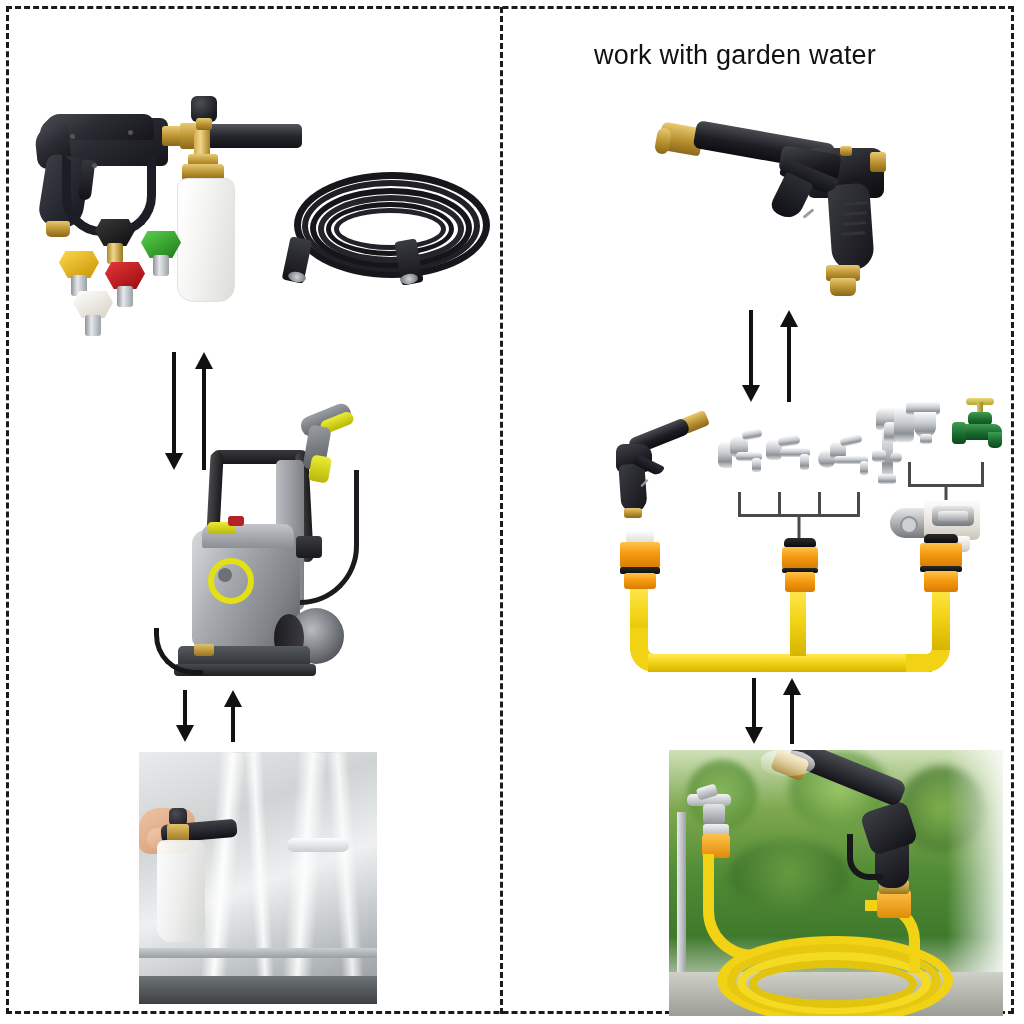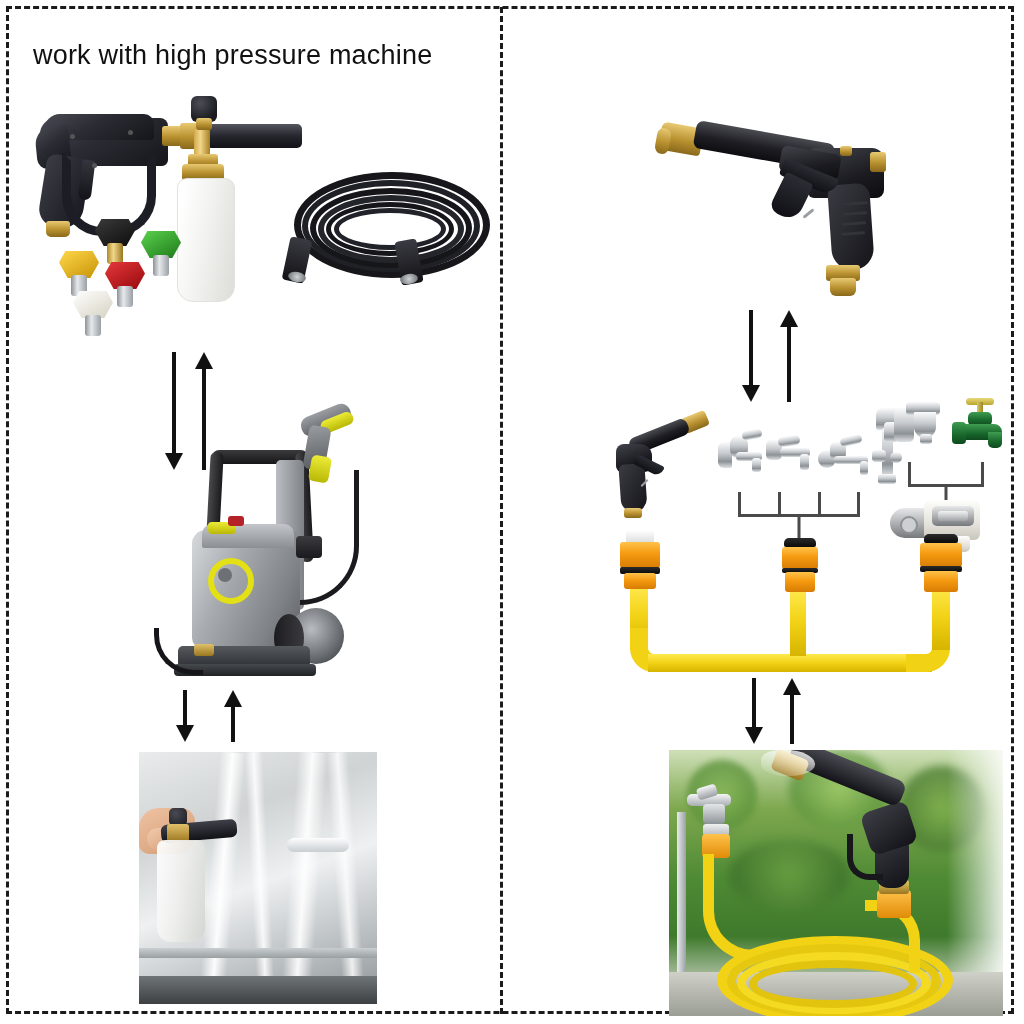--- a/index.html
+++ b/index.html
@@ -206,21 +206,21 @@
   }
 </style>
 </head>
 <body>
 
 <div id="page">
 
   <div class="outer-frame"></div>
   <div class="divider"></div>
 
-  <div class="panel-title" id="title-left">work with high pressure machine</div>
+  <div class="panel-title" id="title-right">work with garden water</div>
 
   <div style="position:absolute;left:30px;top:90px;width:260px;height:240px;">
 
     <div class="pw-gun-body" style="left:10px;top:28px;width:128px;height:48px;
          border-radius:16px 8px 6px 12px;"></div>
     <div class="pw-gun-body" style="left:14px;top:24px;width:110px;height:26px;
          border-radius:16px 10px 4px 4px;"></div>
 
     <div class="pw-gun-body" style="left:6px;top:36px;width:34px;height:42px;
          border-radius:18px 4px 6px 10px;transform:rotate(-6deg);"></div>

